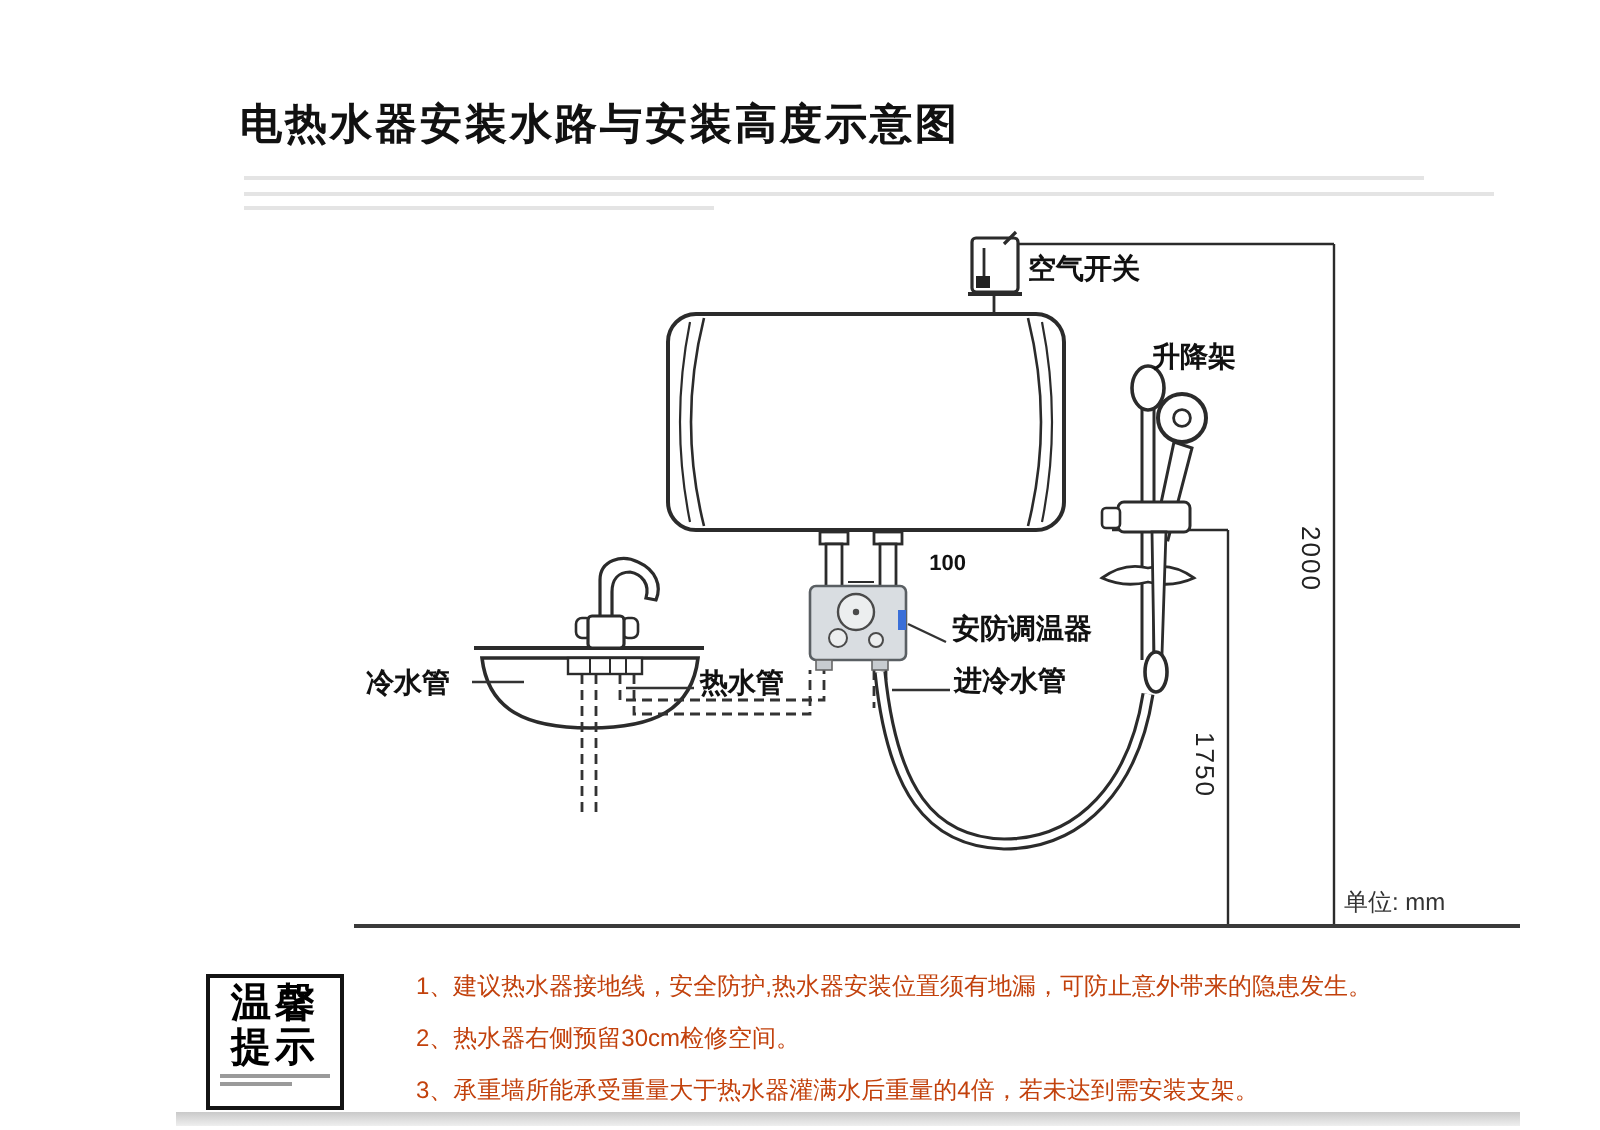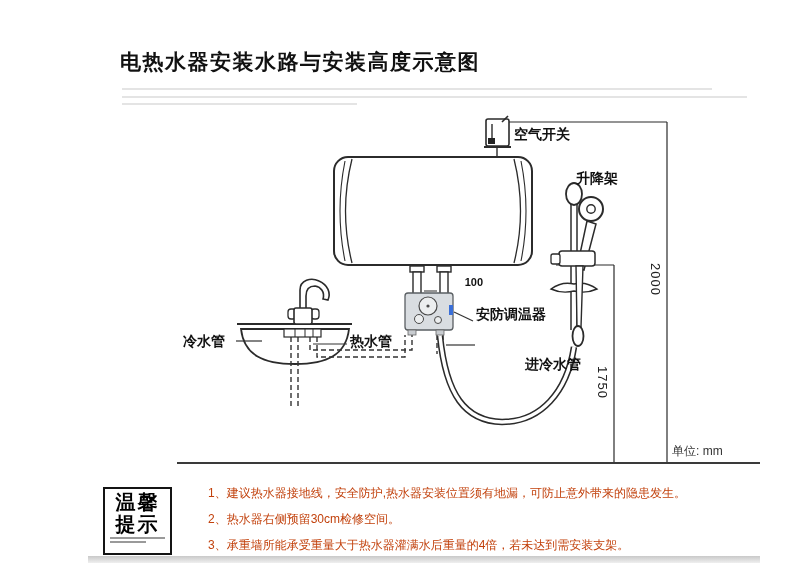--- a/index.html
+++ b/index.html
@@ -136,21 +136,21 @@
   <div id="title" class="abs">电热水器安装水路与安装高度示意图</div>
   <div class="wm" style="left:122px;top:88px;width:590px;"></div>
   <div class="wm" style="left:122px;top:96px;width:625px;"></div>
   <div class="wm" style="left:122px;top:103px;width:235px;"></div>
 
   <div class="lbl" style="left:514px;top:126px;">空气开关</div>
   <div class="lbl" style="left:576px;top:170px;">升降架</div>
   <div class="lbl" style="left:476px;top:306px;">安防调温器</div>
   <div class="lbl" style="left:183px;top:333px;">冷水管</div>
   <div class="lbl" style="left:350px;top:333px;">热水管</div>
-  <div class="lbl" style="left:477px;top:356px;margin-left:48px;">进冷水管</div>
+  <div class="lbl" style="left:477px;top:332px;">进冷水管</div>
 
   <div class="dim" style="left:663px;top:263px;">2000</div>
   <div class="dim" style="left:610px;top:366px;">1750</div>
   <div id="dim-100" class="abs">100</div>
   <div id="unit" class="abs">单位: mm</div>
 
   <div id="tips-badge" class="abs">
     <div class="big">温馨</div>
     <div class="big">提示</div>
     <div class="tiny"></div>

